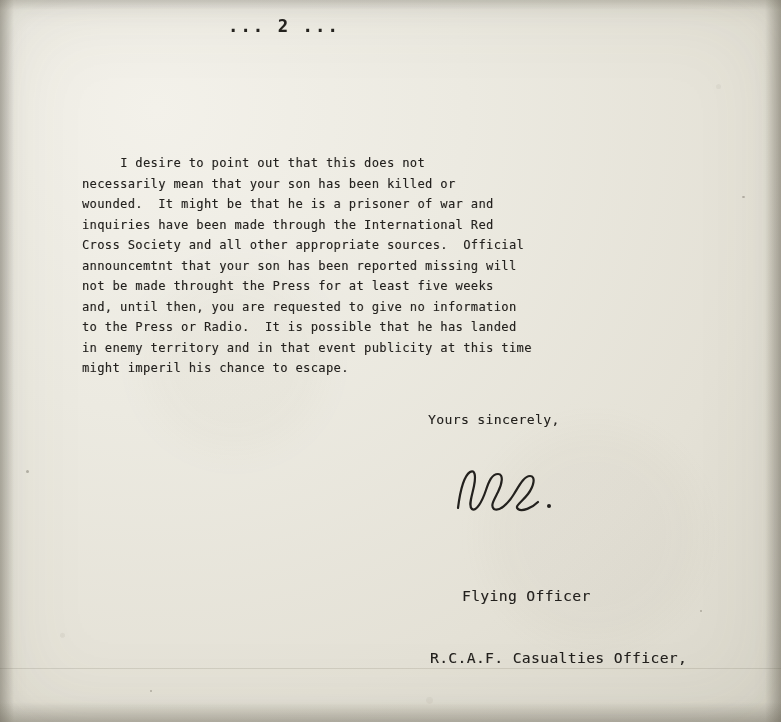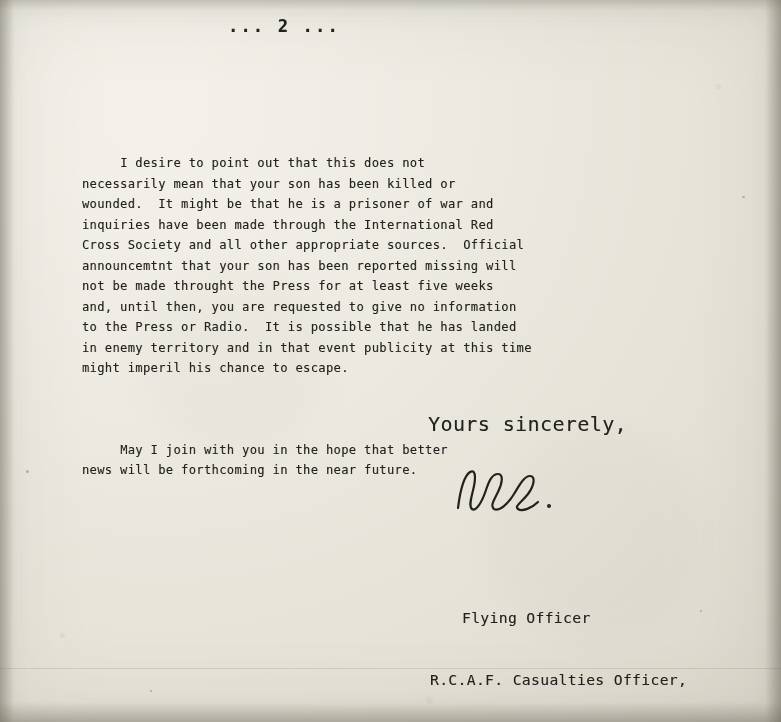--- a/index.html
+++ b/index.html
@@ -100,21 +100,21 @@
 
   .para {
     margin: 0 0 20px 0;
     white-space: pre-wrap;
   }
 
   .closing {
     position: absolute;
     left: 428px;
     top: 412px;
-    font-size: 20px;
+    font-size: 13px;
   }
 
   .signature {
     position: absolute;
     left: 452px;
     top: 462px;
     width: 120px;
     height: 60px;
   }
 
@@ -125,21 +125,21 @@
   .signature-block {
     position: absolute;
     left: 430px;
     top: 545px;
     font-size: 14.6px;
     line-height: 20.5px;
     white-space: pre;
   }
   .sig-line { display: block; white-space: pre; }
   .sig-line.c1 { margin-left: 36px; }
-  .sig-line.c2 { margin-left: 32px; margin-top: 22px; }
+  .sig-line.c2 { margin-left: 32px; }
   .sig-line.c3 { margin-left: 0px; }
 
   
   .fold {
     position: absolute;
     left: 0; right: 0;
     top: 668px;
     height: 1px;
     background: rgba(110,104,90,0.18);
     pointer-events: none;
@@ -165,22 +165,20 @@
 necessarily mean that your son has been killed or
 wounded.  It might be that he is a prisoner of war and
 inquiries have been made through the International Red
 Cross Society and all other appropriate sources.  Official
 announcemtnt that your son has been reported missing will
 not be made throught the Press for at least five weeks
 and, until then, you are requested to give no information
 to the Press or Radio.  It is possible that he has landed
 in enemy territory and in that event publicity at this time
 might imperil his chance to escape.</p>
-    <p class="para">     May I join with you in the hope that better
-news will be forthcoming in the near future.</p>
   </div>
 
   <div class="typed closing">Yours sincerely,</div>
 
   <div class="signature">
     <svg width="120" height="60" viewBox="0 0 120 60" aria-hidden="true">
       <path d="M6 46 C8 30, 12 14, 18 10 C23 7, 24 14, 22 24 C20 34, 16 44, 20 47 C24 50, 30 40, 34 28 C37 19, 40 12, 46 12 C52 12, 50 22, 46 30 C42 38, 38 44, 42 47 C47 50, 56 42, 62 32 C67 24, 72 14, 78 14 C84 14, 82 24, 76 32 C70 40, 62 44, 66 47 C70 50, 80 46, 86 40" fill="none" stroke="#23211e" stroke-width="2.2" stroke-linecap="round" stroke-linejoin="round"></path>
       <circle cx="97" cy="44" r="2.0" fill="#23211e"></circle>
     </svg>
   </div>

